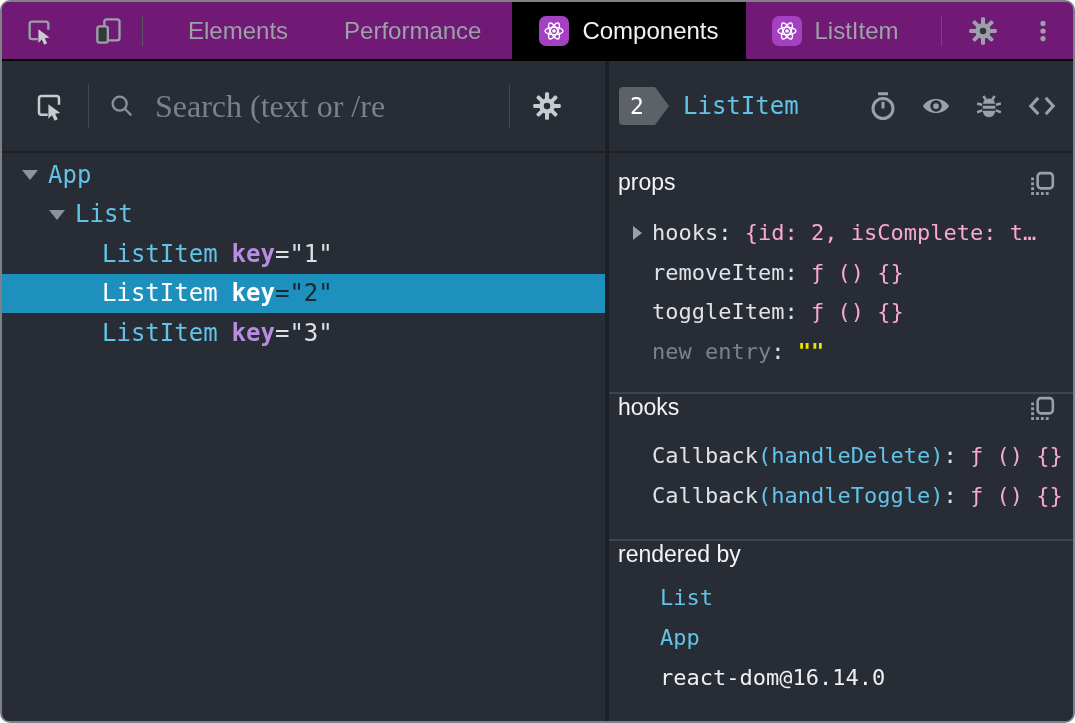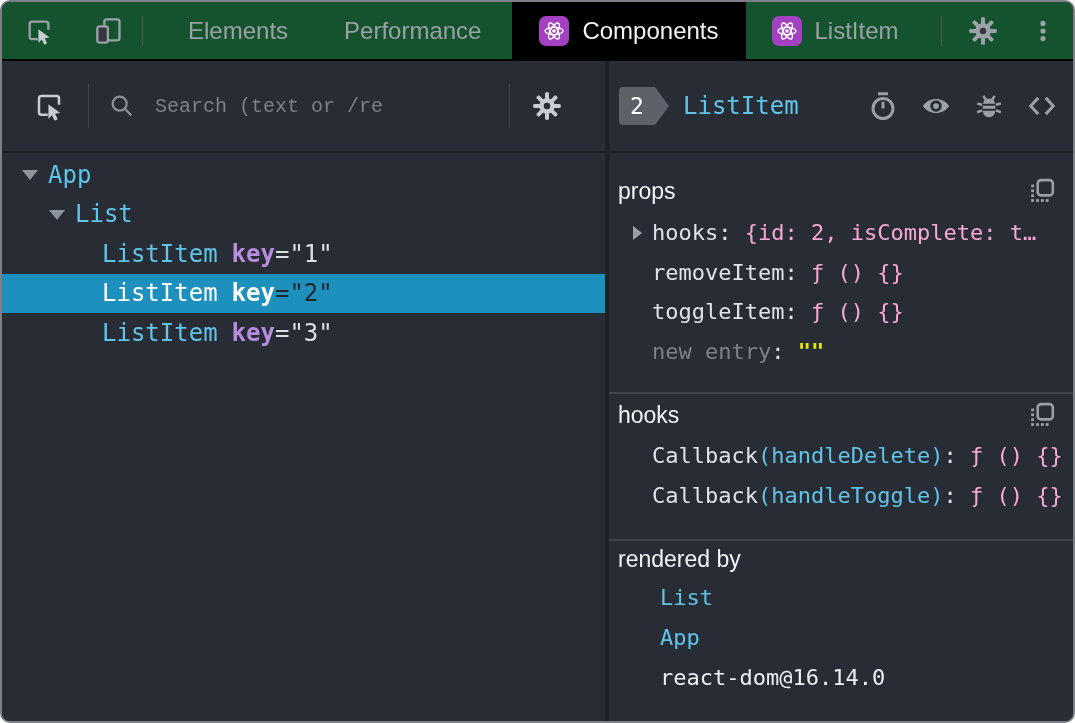--- a/index.html
+++ b/index.html
@@ -2,37 +2,37 @@
 <html><head>
 <meta charset="utf-8">
 <style>
   html,body{margin:0;padding:0;background:#ffffff;}
   .window{
     position:relative;width:1075px;height:723px;box-sizing:border-box;
     background:#282c34;border:2px solid #7d8187;border-radius:10px;overflow:hidden;
     font-family:"Liberation Sans",sans-serif;
   }
   
-  .topbar{height:57px;background:#14532d;border-bottom:2px solid #000;display:flex;align-items:center;}
+  .topbar{height:57px;background:#701a75;border-bottom:2px solid #000;display:flex;align-items:center;}
   .tb-icon{display:flex;align-items:center;justify-content:center;width:30px;height:30px;flex:none;}
   .vdiv{width:1px;height:30px;background:#55595f;flex:none;}
   .tab{height:100%;display:flex;align-items:center;padding:0 28px;font-size:24px;color:#9ca1a7;flex:none;}
   .tab.active{background:#000;color:#f2f3f5;padding:0 27px;}
   .tab .react-badge{margin-right:13px;}
   .react-badge{width:30px;height:30px;border-radius:7px;background:#a440c2;display:flex;align-items:center;justify-content:center;flex:none;}
   
   .main{display:flex;height:662px;}
   .left{width:603px;flex:none;display:flex;flex-direction:column;background:#282c34;}
   .split{width:4px;background:#1d2025;flex:none;}
   .right{flex:1;display:flex;flex-direction:column;background:#282c34;overflow:hidden;}
   
   .toolbar{height:90px;border-bottom:2px solid #1d2025;display:flex;align-items:center;flex:none;}
   .toolbar .vdiv{height:44px;background:#45494f;}
   .search-input{flex:none;width:352px;background:transparent;border:none;outline:none;
-    font-family:Liberation Mono, monospace;font-size:20px;color:#dfe3e8;margin-left:16px;}
+    font-family:Liberation Serif, serif;font-size:32px;color:#dfe3e8;margin-left:16px;}
   .search-input::placeholder{color:#7b818a;}
   
   .tree{padding-top:2px;font-family:"DejaVu Sans Mono",monospace;font-size:24px;}
   .trow{position:relative;height:39.5px;display:flex;align-items:center;white-space:pre;}
   .trow.sel{background:#1e90bd;}
   .tri-down{width:0;height:0;border-left:8px solid transparent;border-right:8px solid transparent;border-top:10px solid #8d939b;position:absolute;top:15px;}
   .tname{color:#61c3e8;}
   .trow.sel .tname,.trow.sel .tkey{color:#ffffff;}
   .tkey{color:#b88ce0;margin-left:14px;font-weight:bold;}
   .tval{color:#dce0e5;}
@@ -44,21 +44,21 @@
     height:38px;width:36px;display:flex;align-items:center;justify-content:center;border-radius:4px 0 0 4px;}
   .badge-tip{width:0;height:0;border-top:19px solid transparent;border-bottom:19px solid transparent;border-left:14px solid #5d6269;}
   .comp-name{color:#61c3e8;font-family:"DejaVu Sans Mono",monospace;font-size:24px;margin-left:14px;}
   .rh-icons{margin-left:auto;display:flex;align-items:center;gap:23px;margin-right:16px;}
   .rh-icons .tb-icon{cursor:pointer;}
   
   .section{box-sizing:border-box;}
   .sec-props{height:239px;padding-top:16px;}
   .sec-hooks{height:147px;border-top:2px solid #40454d;}
   .sec-rendered{flex:1;border-top:2px solid #40454d;}
-  .sec-head{height:44px;display:flex;align-items:center;justify-content:space-between;padding:0 16px 0 9px;}
+  .sec-head{height:44px;display:flex;align-items:flex-start;justify-content:space-between;padding:0 16px 0 9px;}
   .sec-hooks .sec-head{height:42px;}
   .sec-rendered .sec-head{height:36px;}
   .sec-title{font-size:23px;color:#f2f4f6;}
   .prow{position:relative;height:39.5px;display:flex;align-items:center;white-space:pre;
     font-family:"DejaVu Sans Mono",monospace;font-size:22px;padding-left:43px;}
   .tri-right{width:0;height:0;border-top:7px solid transparent;border-bottom:7px solid transparent;border-left:9px solid #9aa0a8;position:absolute;left:24px;top:13px;}
   .pname{color:#dfe3e8;}
   .pval{color:#f9a8d4;}
   .muted{color:#7c828b;}
   .yellow{color:#e8e800;font-weight:bold;}

